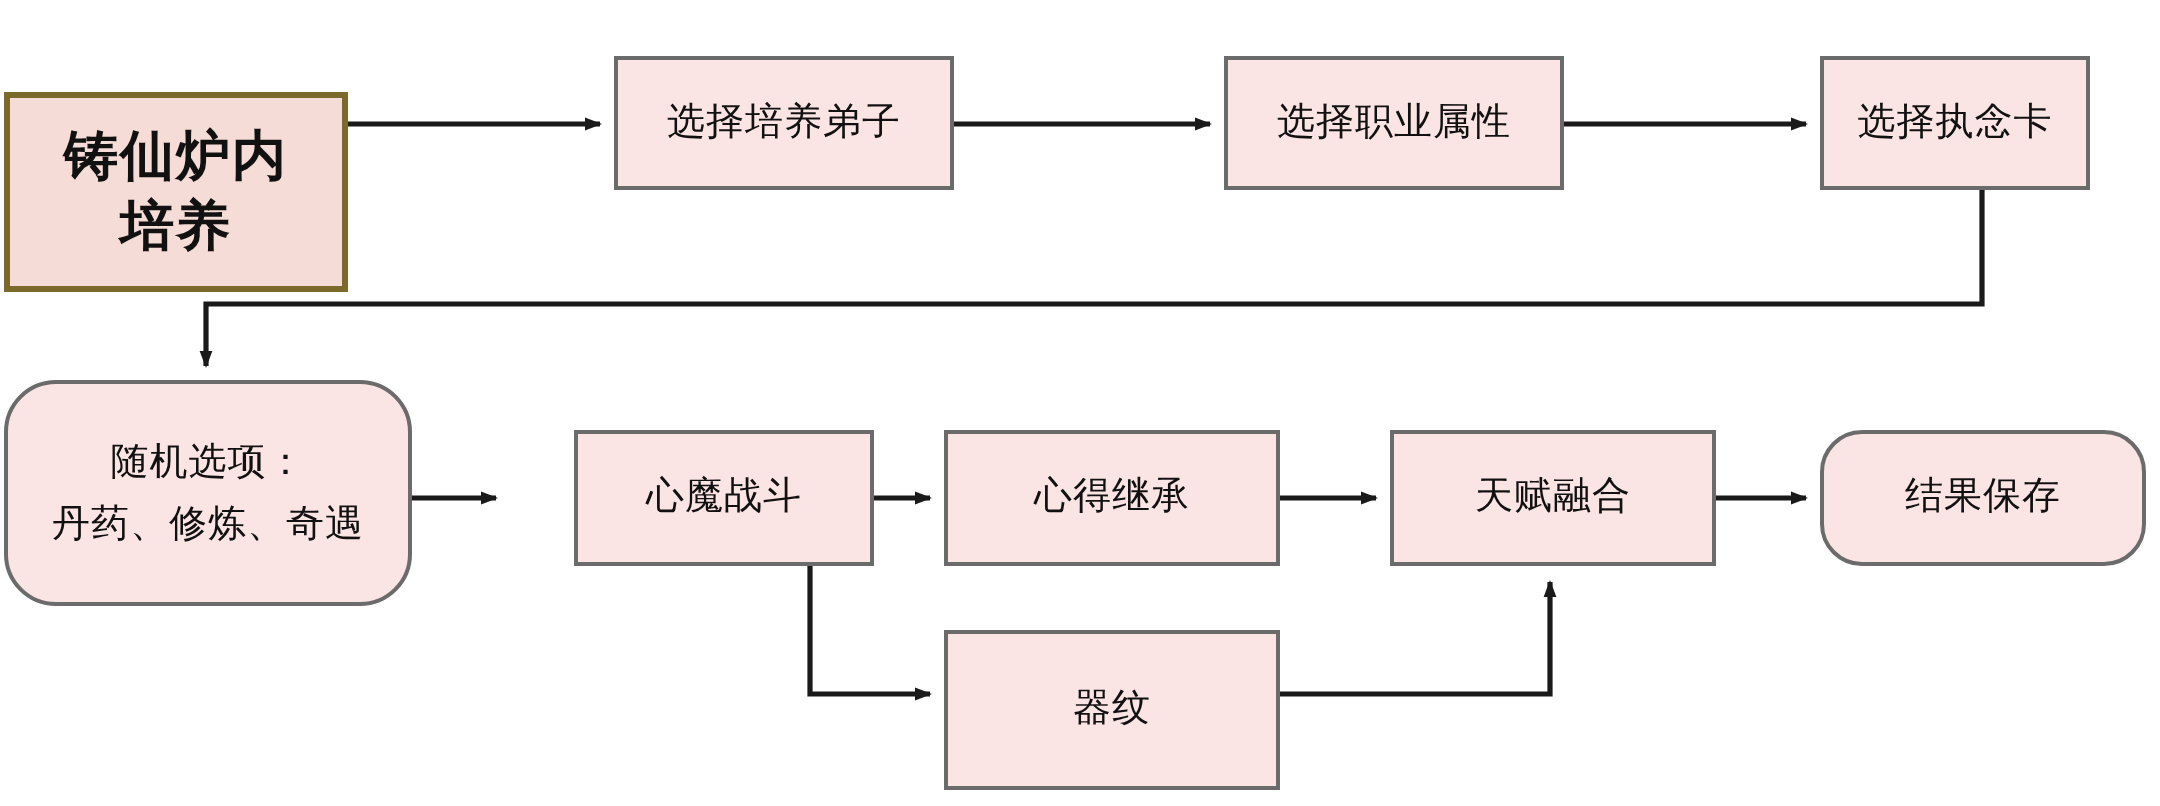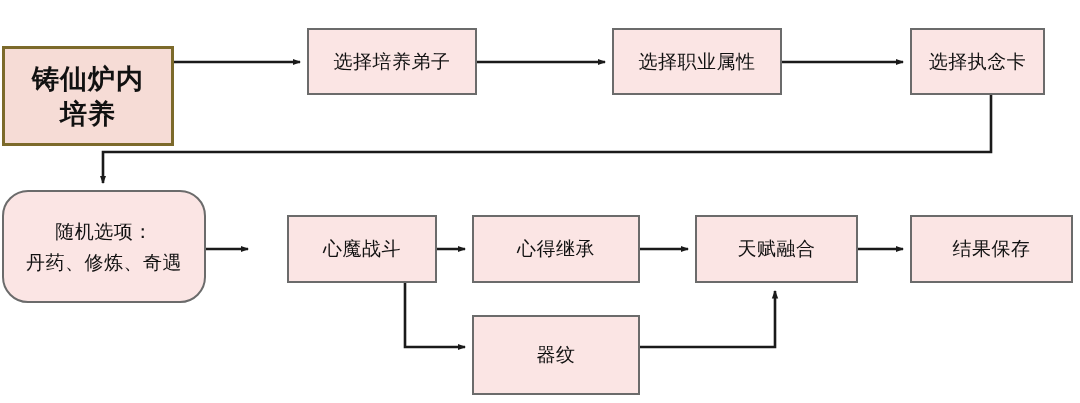--- a/index.html
+++ b/index.html
@@ -86,17 +86,17 @@
       <div class="node title-node" style="left: 2px; top: 3px; width: 172px; height: 100px;">铸仙炉内
 培养</div>
       <div class="node" style="left: 307px; top: 28px; width: 170px; height: 67px;">选择培养弟子</div>
       <div class="node" style="left: 612px; top: 28px; width: 170px; height: 67px;">选择职业属性</div>
       <div class="node" style="left: 910px; top: 28px; width: 135px; height: 67px;">选择执念卡</div>
       <div class="node multi" style="left: 2px; top: 190px; width: 204px; height: 113px;">随机选项：
 丹药、修炼、奇遇</div>
       <div class="node" style="left: 255px; top: 215px; width: 150px; height: 68px; margin-left: 32px;">心魔战斗</div>
       <div class="node" style="left: 472px; top: 215px; width: 168px; height: 68px;">心得继承</div>
       <div class="node" style="left: 695px; top: 215px; width: 163px; height: 68px;">天赋融合</div>
-      <div class="node" style="left: 910px; top: 215px; width: 163px; height: 68px;">结果保存</div>
+      <div class="node" style="left: 910px; top: 215px; width: 163px; height: 68px; border-radius: 21px;">结果保存</div>
       <div class="node" style="left: 472px; top: 315px; width: 168px; height: 80px;">器纹</div>
     </div>
 
 </div>
 
 </body></html>

